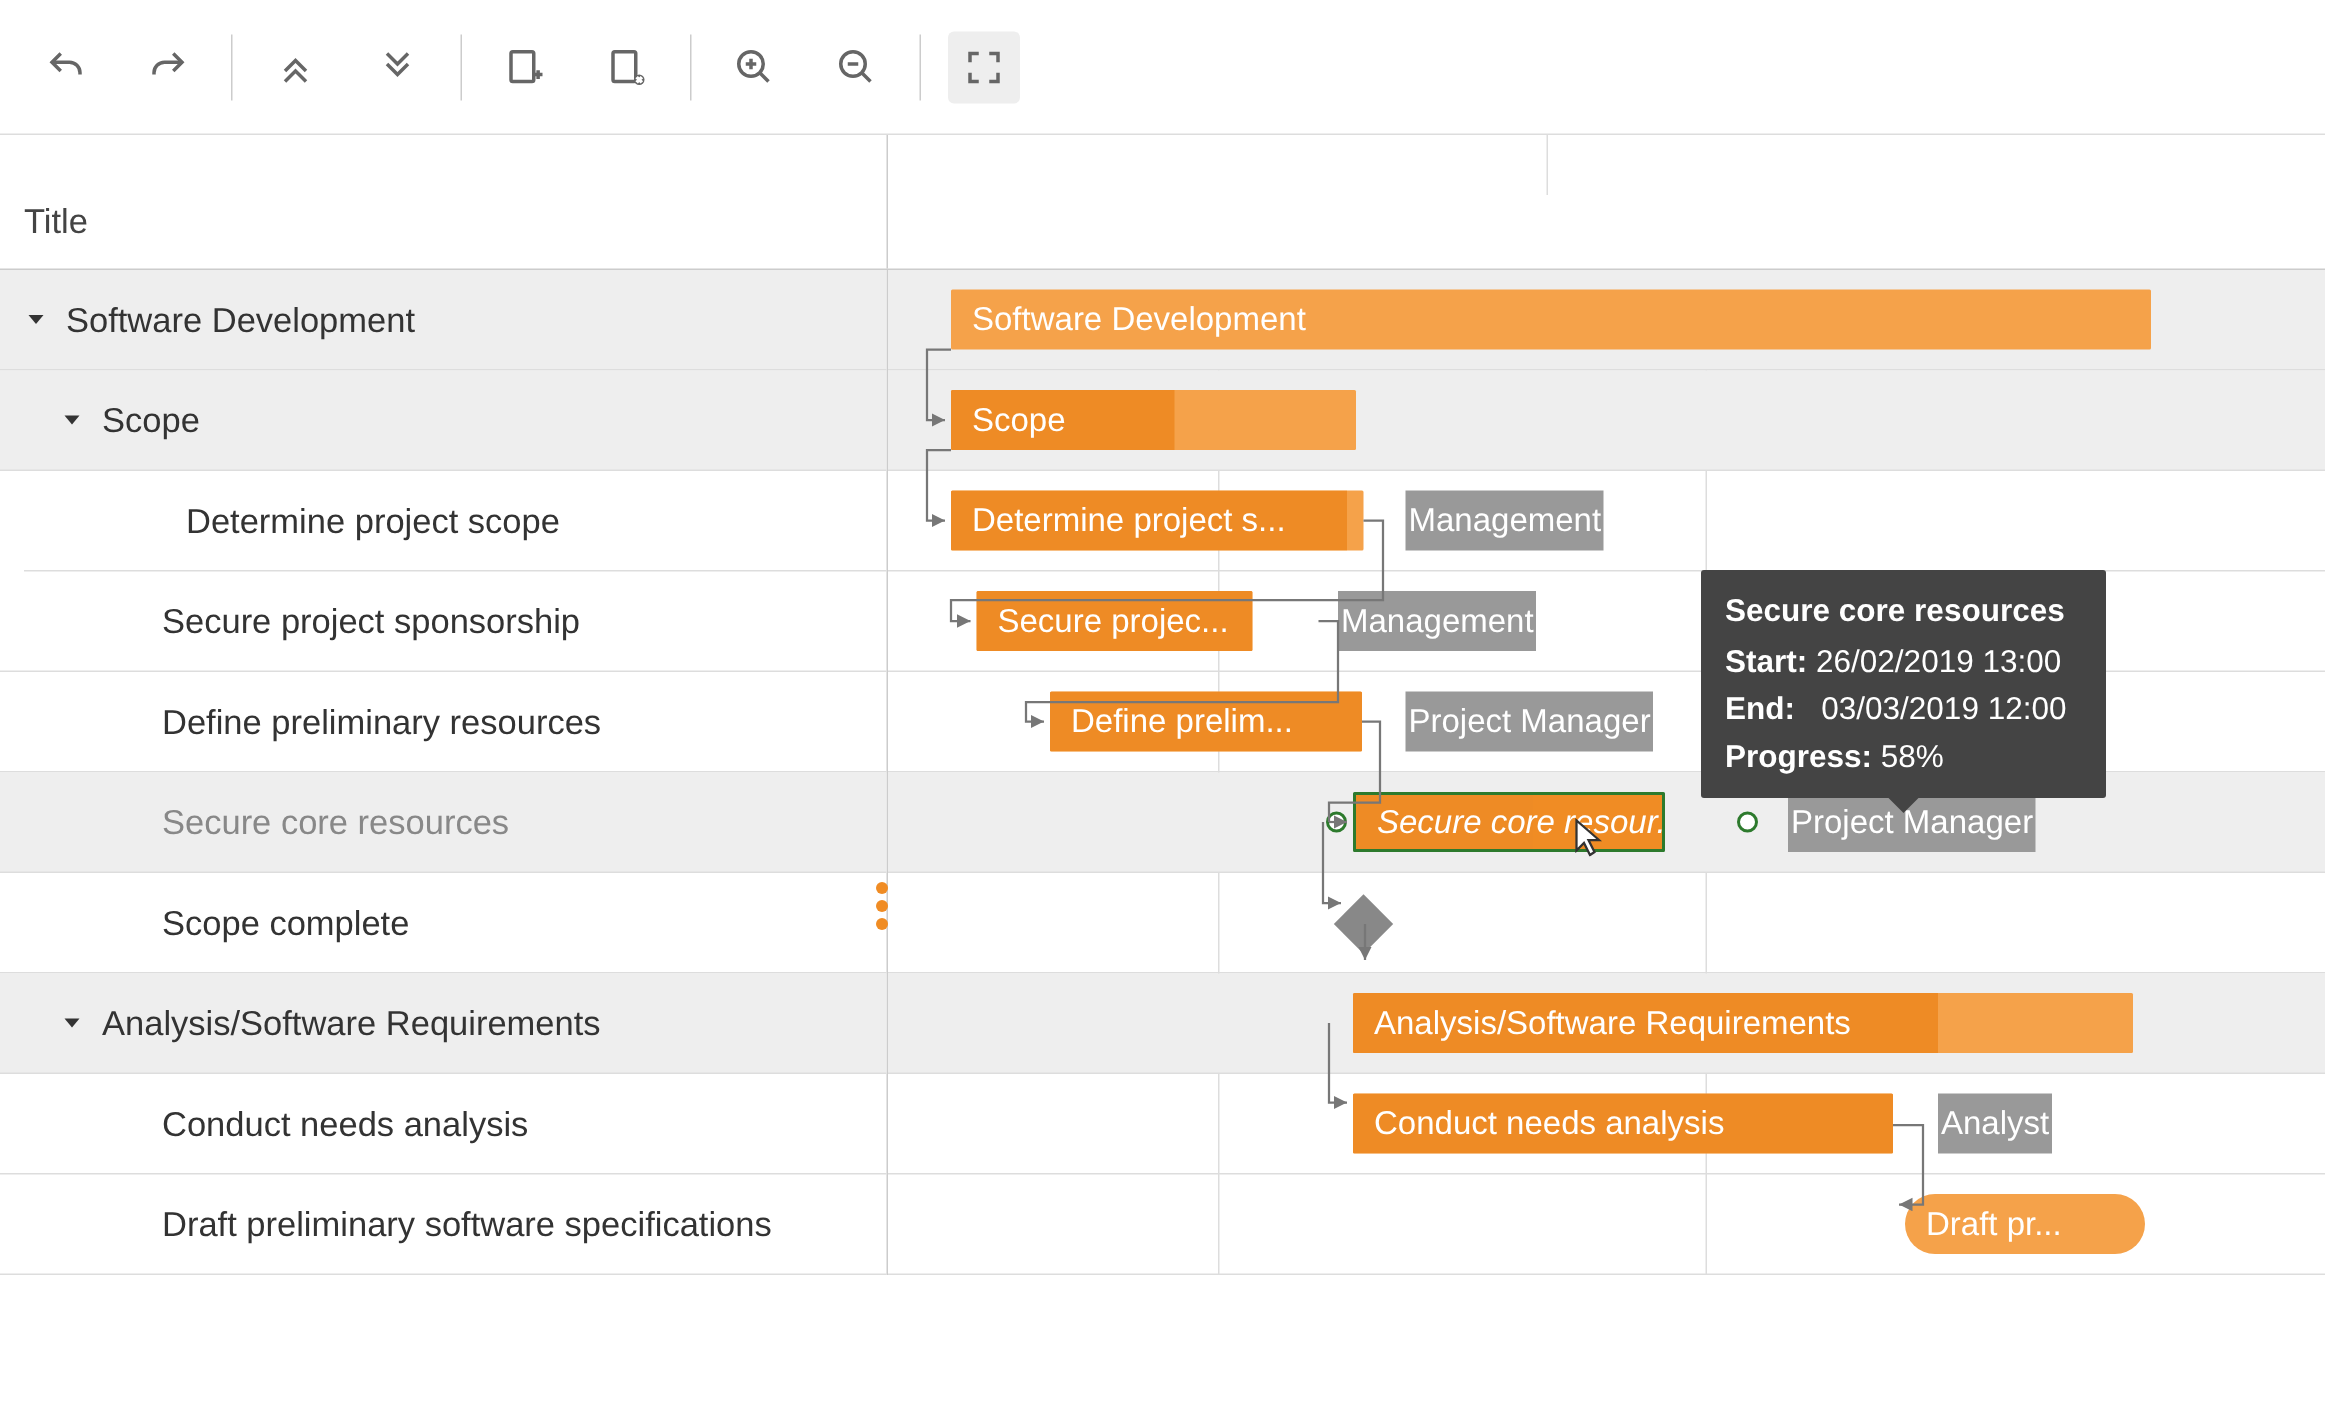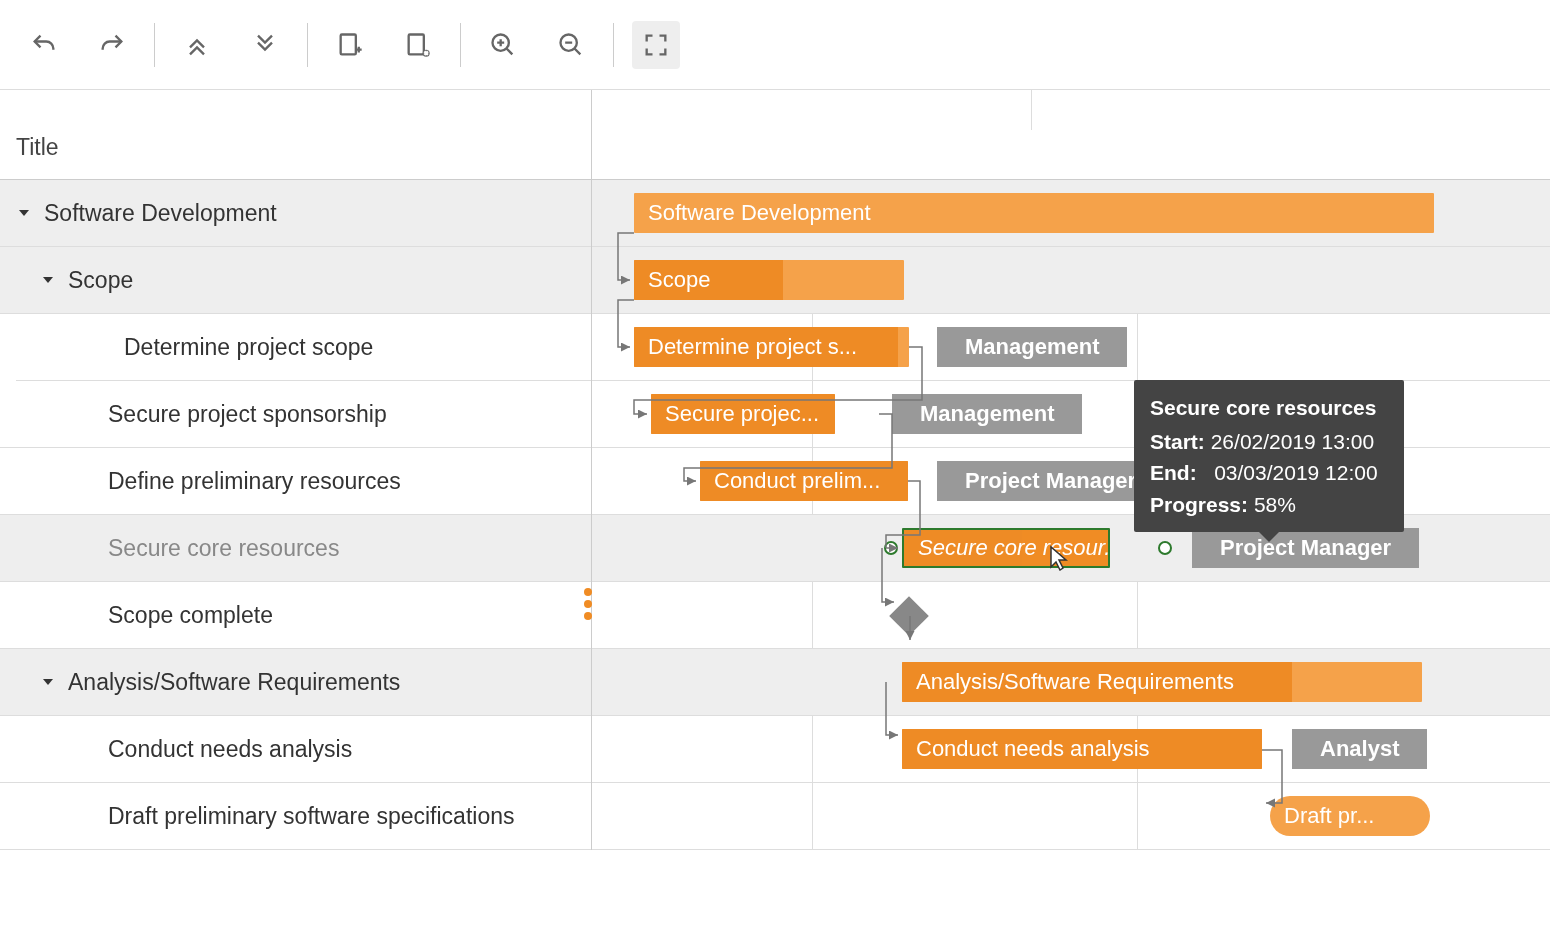--- a/index.html
+++ b/index.html
@@ -23,21 +23,21 @@
 .row.selected { background: #eee; color: #888; }
 .caret { margin-right: 12px; }
 .caret svg { width: 16px; height: 16px; fill: #333; }
 .gantt-row { height: 67px; border-bottom: 1px solid #ddd; position: relative; }
 .gantt-row.parent { background: #eee; }
 .gantt-row.selected { background: #eee; }
 .bar { position: absolute; height: 40px; top: 13px; background: #f5a24a; color: #fff; font-size: 22px; display: flex; align-items: center; padding-left: 14px; white-space: nowrap; overflow: hidden; border-radius: 1px; }
 .bar .progress { position: absolute; left: 0; top: 0; bottom: 0; background: #ee8b25; }
 .bar .label { position: relative; z-index: 1; }
 .bar.selected { border: 2px solid #2d7a2d; background: #f08c24; }
-.tag { position: absolute; height: 40px; top: 13px; background: #999; color: #fff; font-size: 22px; display: flex; align-items: center; padding: 0 28px; white-space: nowrap; font-weight: bold; }
+.tag { position: absolute; height: 40px; top: 13px; background: #999; color: #fff; font-size: 22px; display: flex; align-items: center; padding: 0 2px; white-space: nowrap; }
 .milestone { position: absolute; width: 28px; height: 28px; background: #888; transform: rotate(45deg); top: 20px; }
 .resize-dots { position: absolute; left: 584px; top: 588px; display: flex; flex-direction: column; gap: 4px; z-index: 5; }
 .resize-dots span { width: 8px; height: 8px; background: #f08c24; border-radius: 50%; display: block; }
 .tooltip { position: absolute; background: #444; color: #fff; padding: 12px 16px; font-size: 21px; border-radius: 2px; z-index: 10; line-height: 1.5; }
 .tooltip .tt-title { font-weight: bold; margin-bottom: 2px; }
 .tooltip .tt-row b { font-weight: bold; }
 .tooltip::after { content: ''; position: absolute; bottom: -10px; left: 50%; margin-left: -10px; border: 10px solid transparent; border-top-color: #444; border-bottom: none; }
 .vline { position: absolute; top: 0; bottom: 0; width: 1px; background: #ddd; }
 .cursor-ptr { position: absolute; z-index: 20; }
 .link-handle { position: absolute; width: 14px; height: 14px; border: 2px solid #2d7a2d; background: #fff; border-radius: 50%; top: 26px; }
@@ -189,21 +189,21 @@
       <div class="gantt-row">
         <div class="bar" style="left: 59px; width: 184px;">
           <div class="progress" style="width: 100%;"></div>
           <span class="label">Secure projec...</span>
         </div>
         <div class="tag" style="left: 300px;">Management</div>
       </div>
       <div class="gantt-row">
         <div class="bar" style="left: 108px; width: 208px;">
           <div class="progress" style="width: 100%;"></div>
-          <span class="label">Conduct prelim...</span>
+          <span class="label">Define prelim...</span>
         </div>
         <div class="tag" style="left: 345px;">Project Manager</div>
       </div>
       <div class="gantt-row selected">
         <div class="bar selected" style="left: 310px; width: 208px; font-style: italic;">
           <div class="progress" style="width: 58%;"></div>
           <span class="label">Secure core resour...</span>
         </div>
         <div class="link-handle" style="left: 292px;"></div>
         <div class="link-handle" style="left: 566px;"></div>

